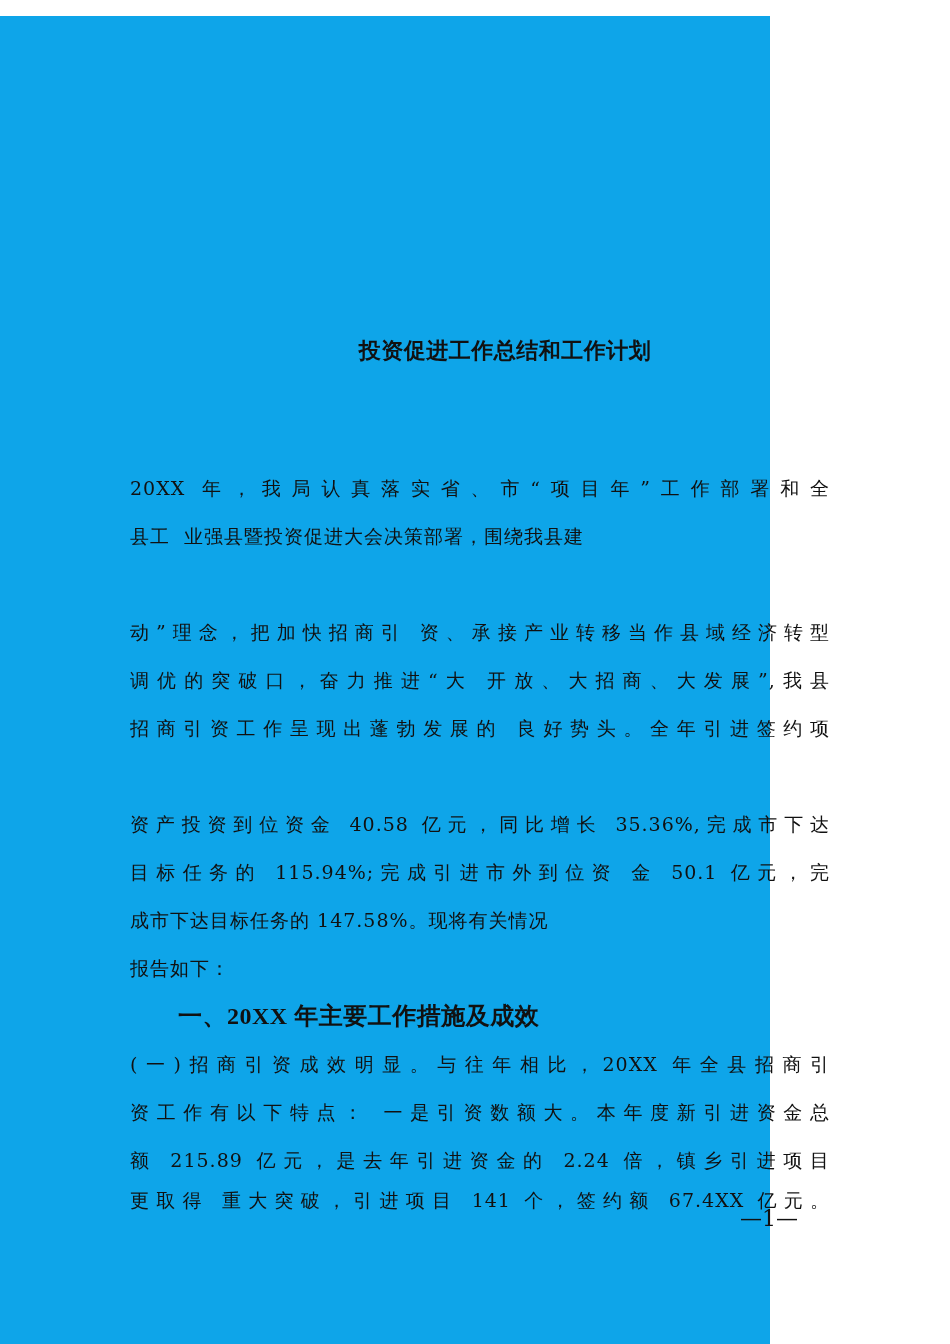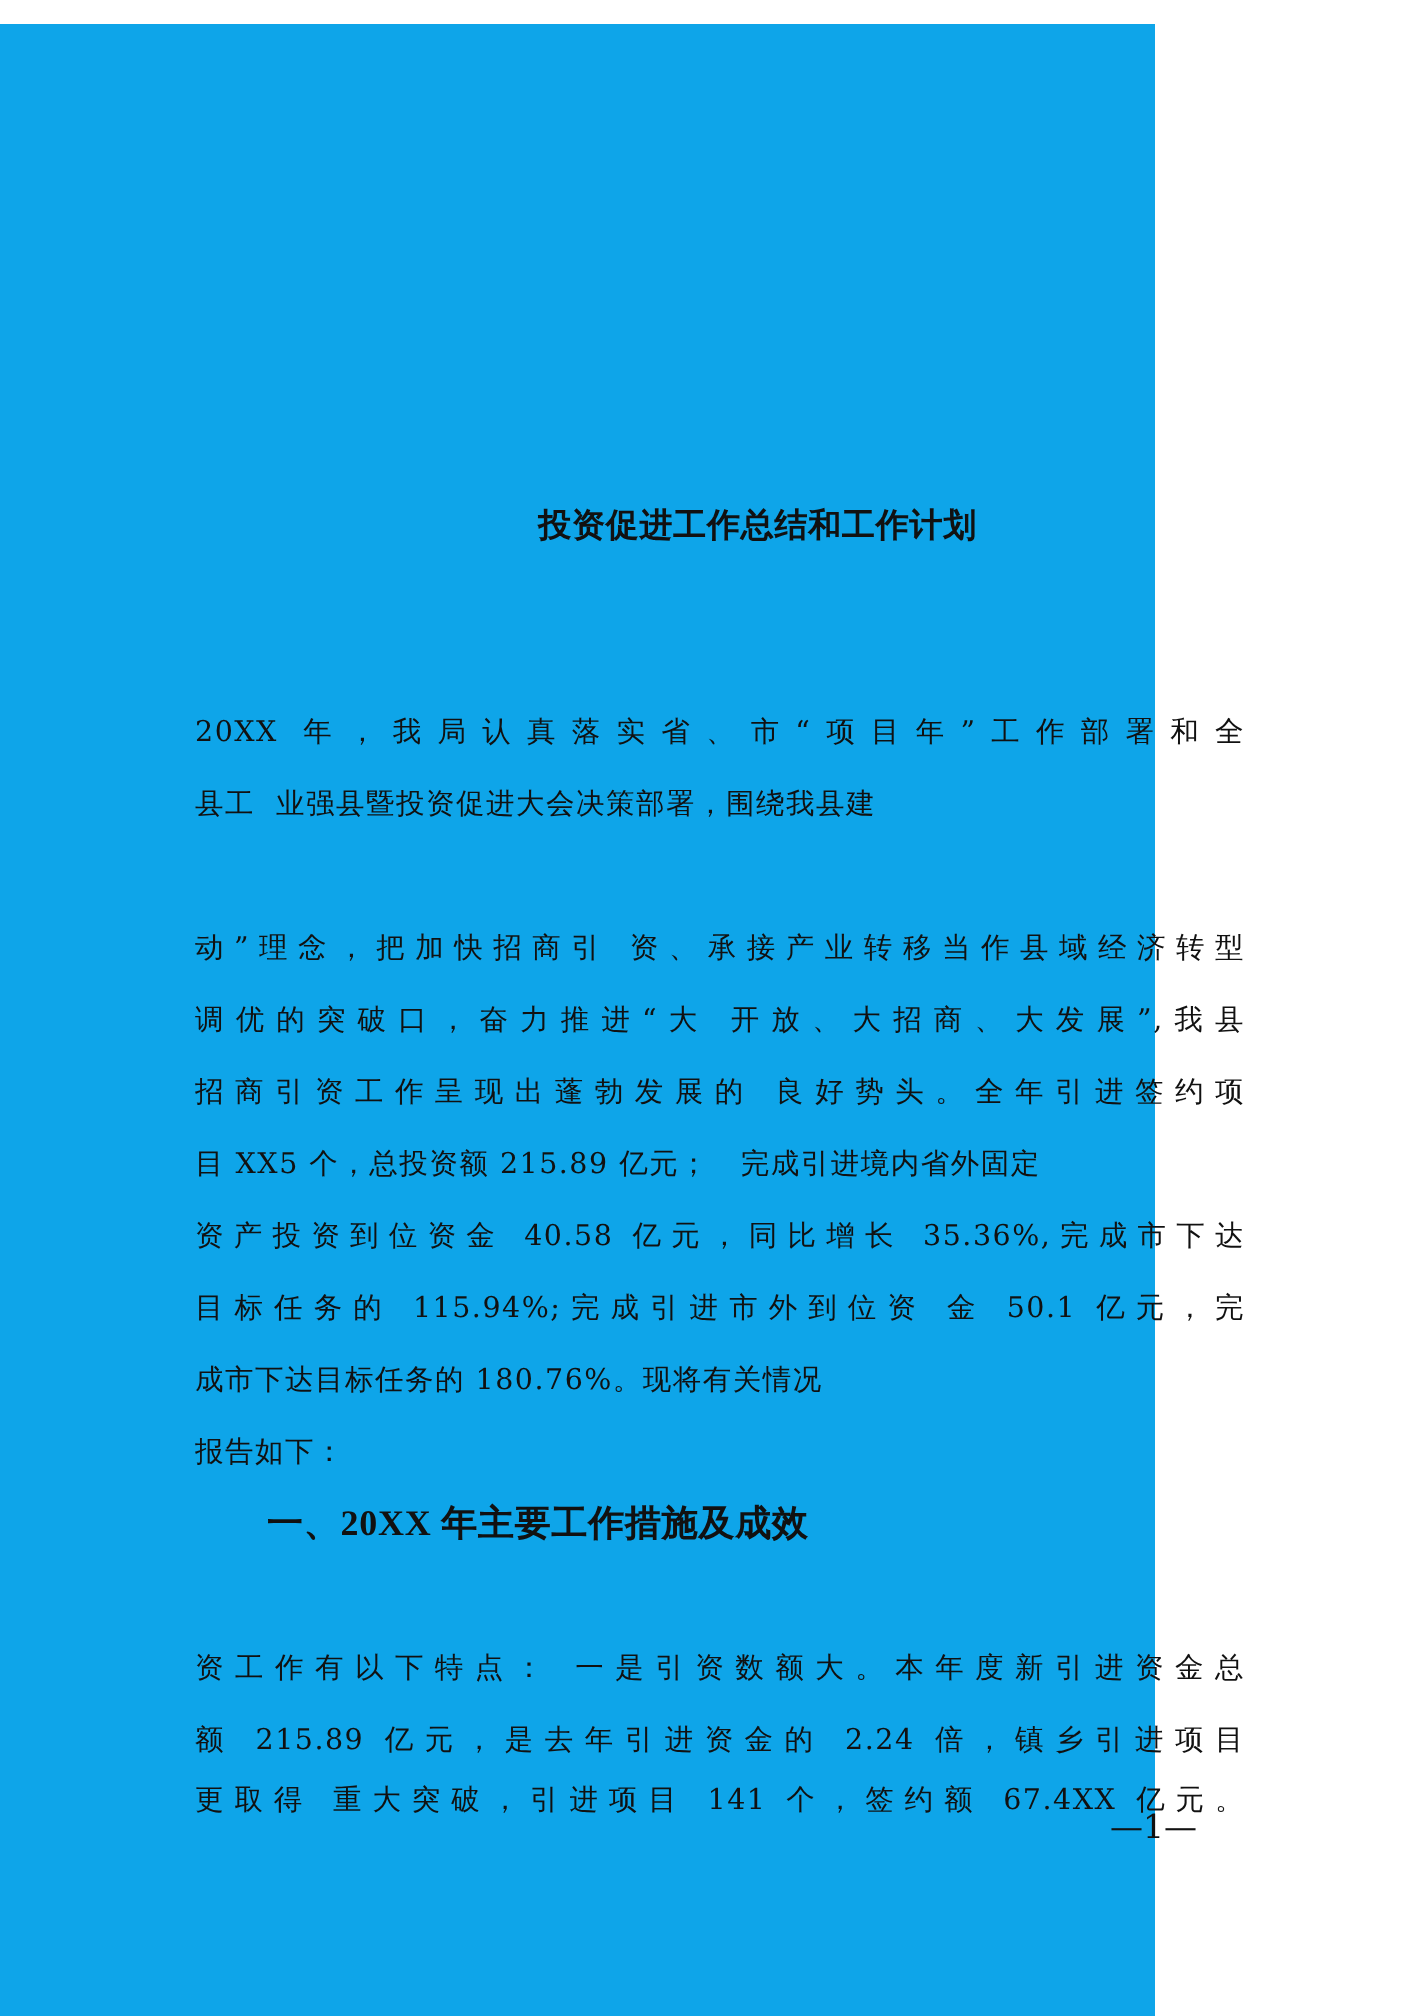--- a/index.html
+++ b/index.html
@@ -70,27 +70,27 @@
 
 <div class="page">
 
   <div class="title">投资促进工作总结和工作计划</div>
 
   <div class="line justify" style="top:454px;">    20XX 年，我局认真落实省、市“项目年”工作部署和全</div>
   <div class="line" style="top:502px;">县工  业强县暨投资促进大会决策部署，围绕我县建</div>
   <div class="line justify" style="top:598px;">动”理念，把加快招商引  资、承接产业转移当作县域经济转型</div>
   <div class="line justify" style="top:646px;">调优的突破口，奋力推进“大  开放、大招商、大发展”,我县</div>
   <div class="line justify" style="top:694px;">招商引资工作呈现出蓬勃发展的  良好势头。全年引进签约项</div>
-  <div class="line" style="top:742px;">目 XX5 个，总投资额 215.89 亿元；   完成引进境内省外固定</div>
   <div class="line justify" style="top:790px;">资产投资到位资金 40.58 亿元，同比增长  35.36%,完成市下达</div>
   <div class="line justify" style="top:838px;">目标任务的 115.94%;完成引进市外到位资  金 50.1 亿元，完</div>
-  <div class="line" style="top:886px;">成市下达目标任务的 180.76%。现将有关情况</div>
+  <div class="line" style="top:886px;">成市下达目标任务的 147.58%。现将有关情况</div>
   <div class="line" style="top:934px;">报告如下：</div>
 
   <div class="heading" style="top:982px;">一、20XX 年主要工作措施及成效</div>
 
+  <div class="line justify" style="top:1030px;">    (一)招商引资成效明显。与往年相比，20XX 年全县招商引</div>
   <div class="line justify" style="top:1078px;">资工作有以下特点：   一是引资数额大。本年度新引进资金总</div>
   <div class="line justify" style="top:1126px;">额  215.89 亿元，是去年引进资金的 2.24 倍，镇乡引进项目</div>
   <div class="line justify" style="top:1166px;">更取得  重大突破，引进项目 141 个，签约额 67.4XX  亿元。</div>
 
   <div class="page-number">—1—</div>
 
 </div>
 
 </body></html>

